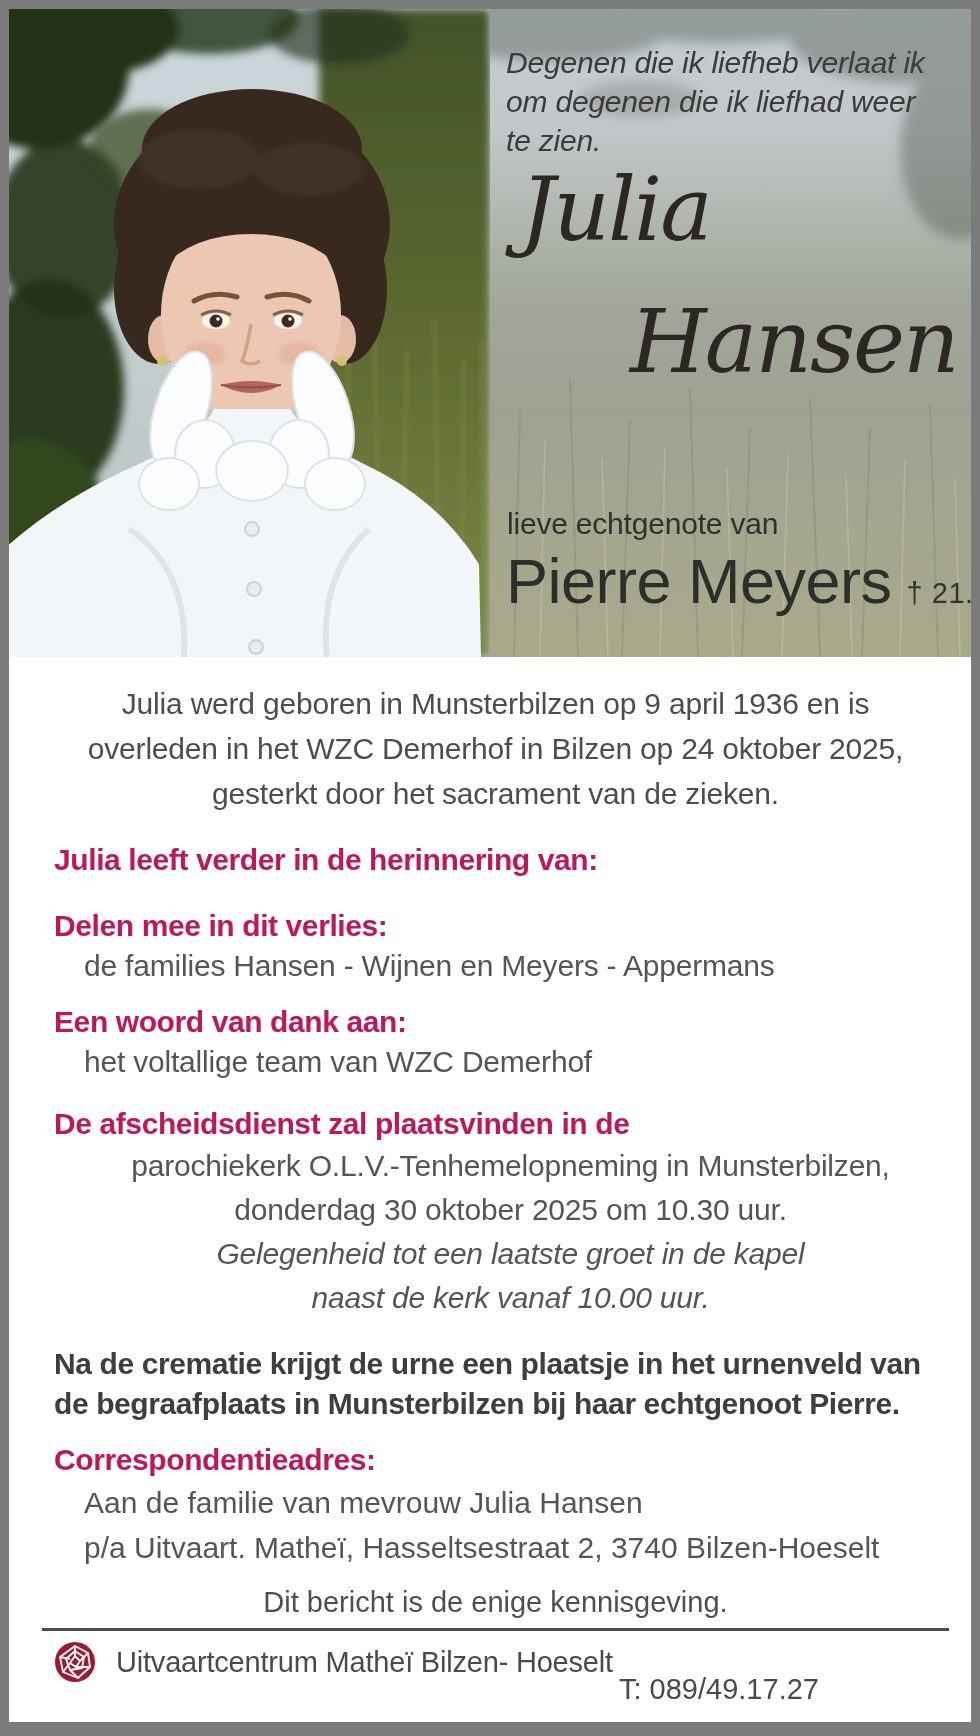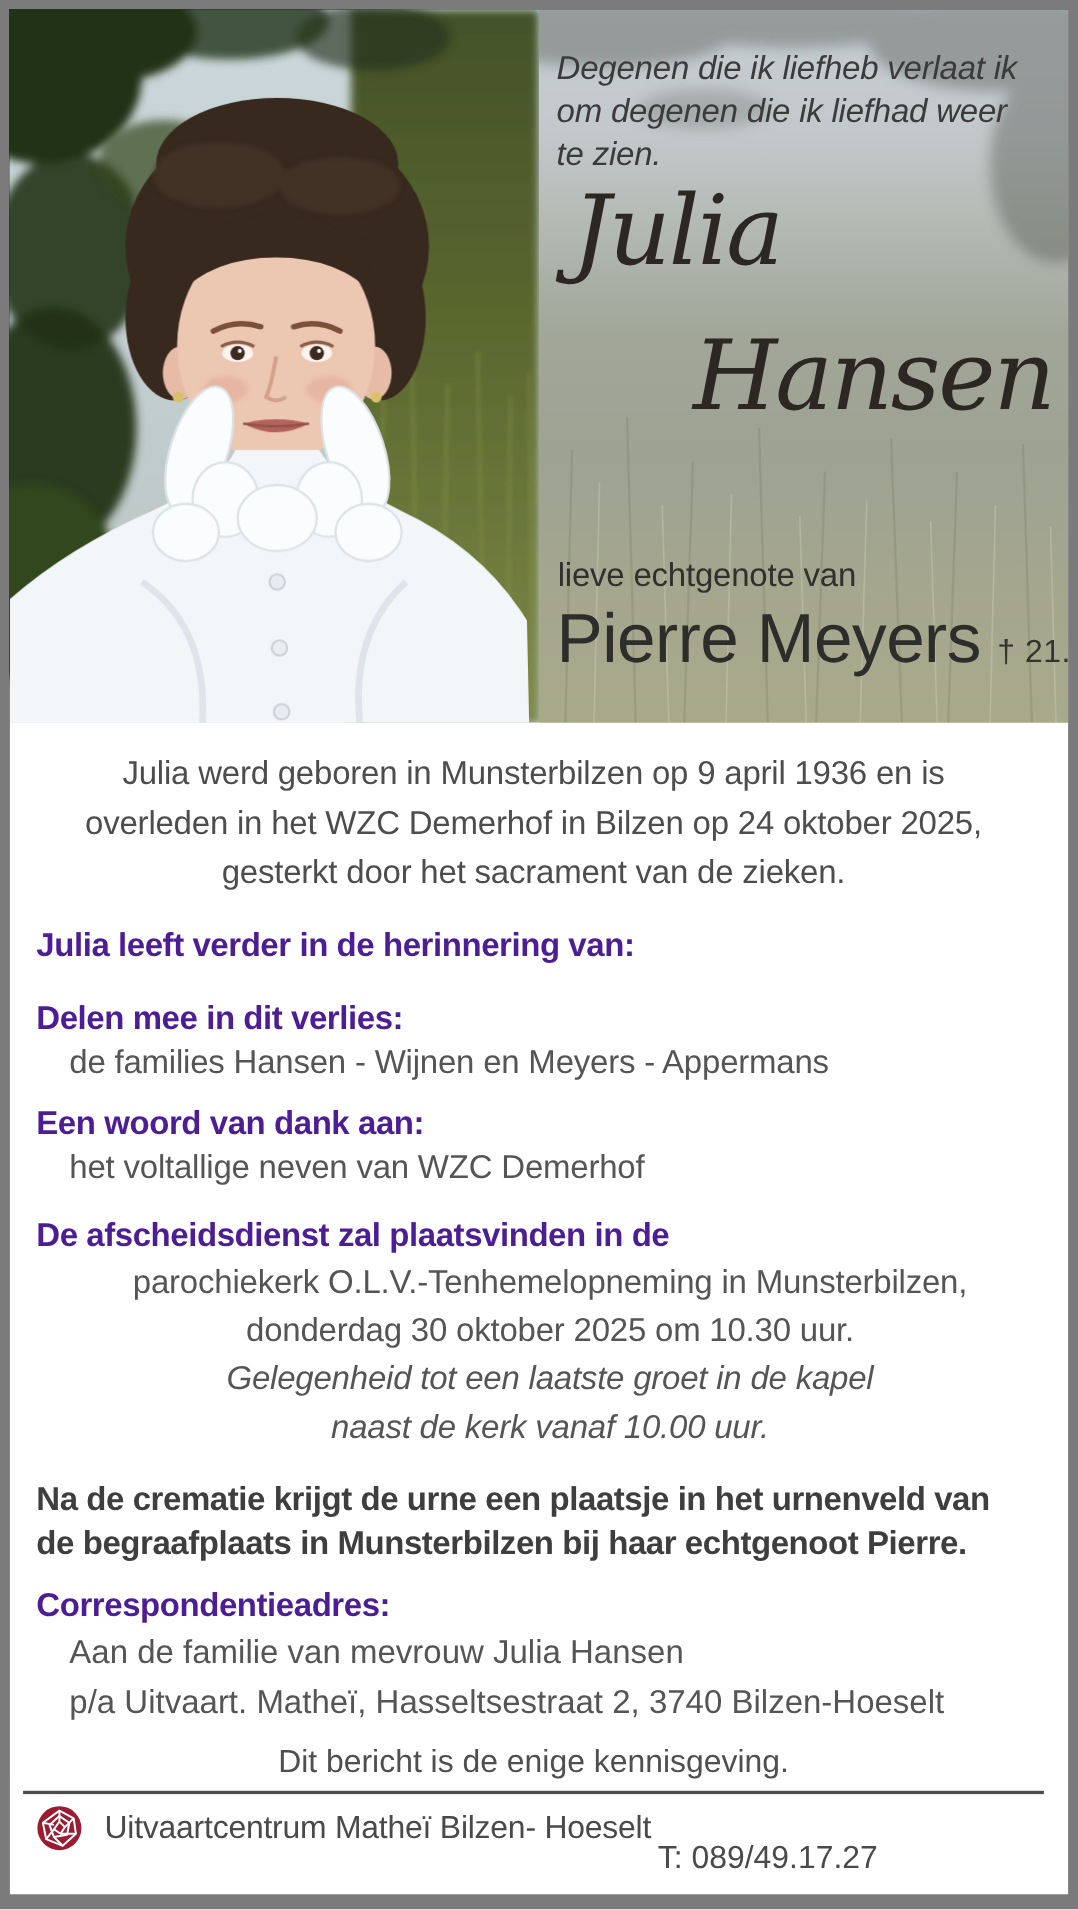--- a/index.html
+++ b/index.html
@@ -26,24 +26,24 @@
     position:absolute;font-family:"DejaVu Serif",serif;font-style:italic;
     font-size:88px;line-height:1.15;color:#2c2723;letter-spacing:-2px;
   }
   .name-first{left:30px;top:150px;}
   .name-last{left:140px;top:282px;}
   .relation{position:absolute;left:17px;top:498px;font-size:30px;color:#30302e;letter-spacing:-0.2px;}
   .spouse-row{position:absolute;left:16px;top:536px;display:flex;align-items:baseline;white-space:nowrap;}
   .spouse-name{font-size:63px;font-weight:400;color:#2d2d2b;letter-spacing:-0.5px;}
   .spouse-death{font-size:29px;color:#33332f;margin-left:15px;letter-spacing:0.5px;}
   
-  .bodytext{padding:24px 34px 0 24px;color:#515151;}
+  .bodytext{padding:24px 34px 0 45px;color:#515151;}
   .intro{ text-align:center;font-size:30px;line-height:45px;color:#4d4d4d;letter-spacing:-0.2px;}
   .sec{margin-top:24px;}
-  .sec-h{font-size:30px;font-weight:bold;line-height:40px;color:#4c1d95;letter-spacing:-0.4px;}
+  .sec-h{font-size:30px;font-weight:bold;line-height:40px;color:#be185d;letter-spacing:-0.4px;}
   .sec-line{font-size:30px;line-height:40px;padding-left:30px;color:#555555;letter-spacing:-0.2px;}
   .sec-line.tall{line-height:44px;text-align:center;}
   .it{font-style:italic;}
   .sec-loss{margin-top:26px;}
   .sec-thanks{margin-top:16px;}
   .sec-service{margin-top:22px;}
   .cremation{margin-top:24px;font-size:30px;font-weight:bold;line-height:40px;color:#3e3e3e;letter-spacing:-0.4px;}
   .correspondence{margin-top:16px;}
   .corr-line{font-size:30px;line-height:45px;padding-left:30px;color:#555555;}
   .notice{margin-top:14px;text-align:center;font-size:29px;line-height:36px;color:#4f4f4f;}
@@ -231,21 +231,21 @@
       <div class="sec-h">Julia leeft verder in de herinnering van:</div>
     </div>
 
     <div class="sec sec-loss">
       <div class="sec-h">Delen mee in dit verlies:</div>
       <div class="sec-line">de families Hansen - Wijnen en Meyers - Appermans</div>
     </div>
 
     <div class="sec sec-thanks">
       <div class="sec-h">Een woord van dank aan:</div>
-      <div class="sec-line">het voltallige neven van WZC Demerhof</div>
+      <div class="sec-line">het voltallige team van WZC Demerhof</div>
     </div>
 
     <div class="sec sec-service">
       <div class="sec-h">De afscheidsdienst zal plaatsvinden in de</div>
       <div class="sec-line tall">parochiekerk O.L.V.-Tenhemelopneming in Munsterbilzen,</div>
       <div class="sec-line tall">donderdag 30 oktober 2025 om 10.30 uur.</div>
       <div class="sec-line tall it">Gelegenheid tot een laatste groet in de kapel</div>
       <div class="sec-line tall it">naast de kerk vanaf 10.00 uur.</div>
     </div>
 

